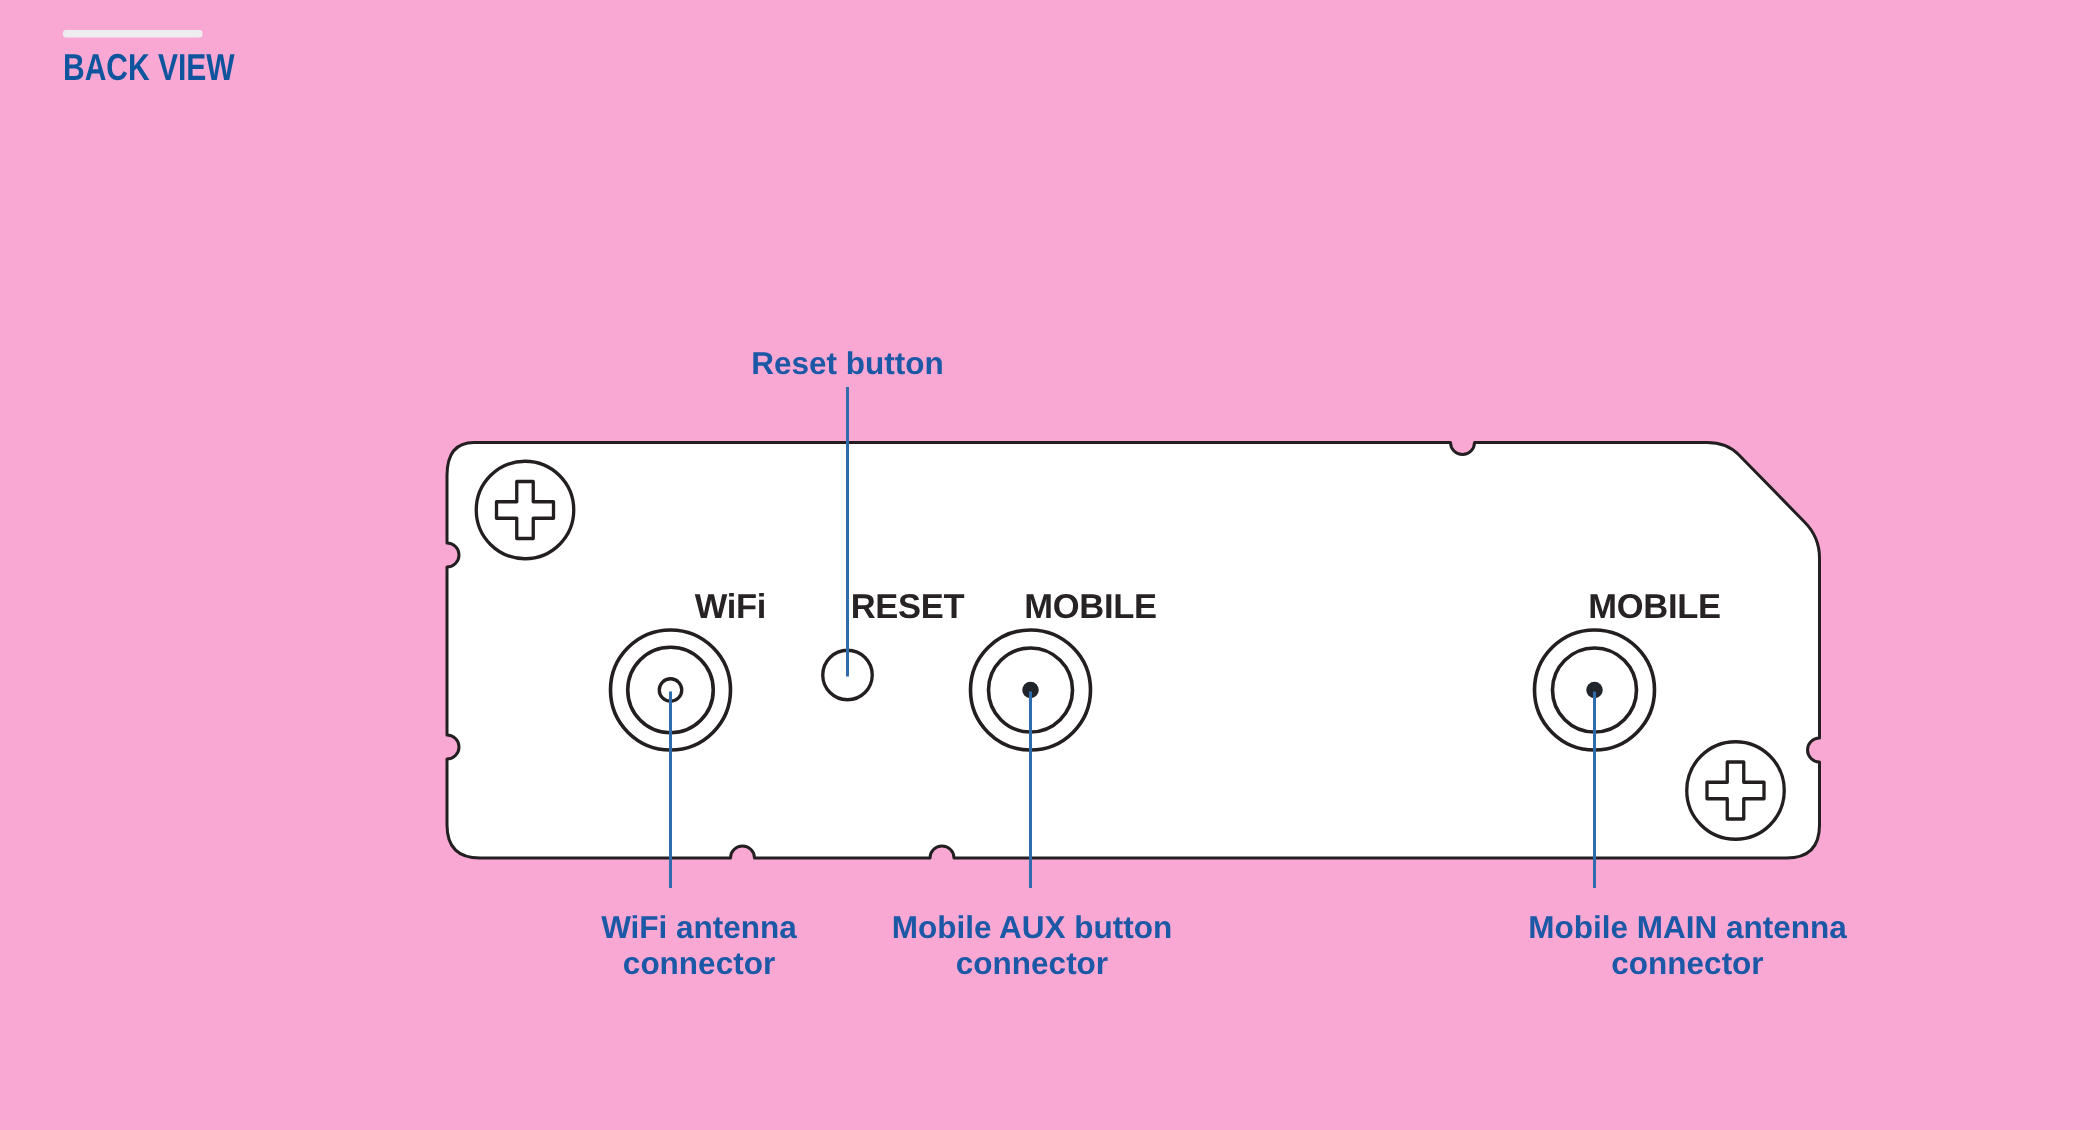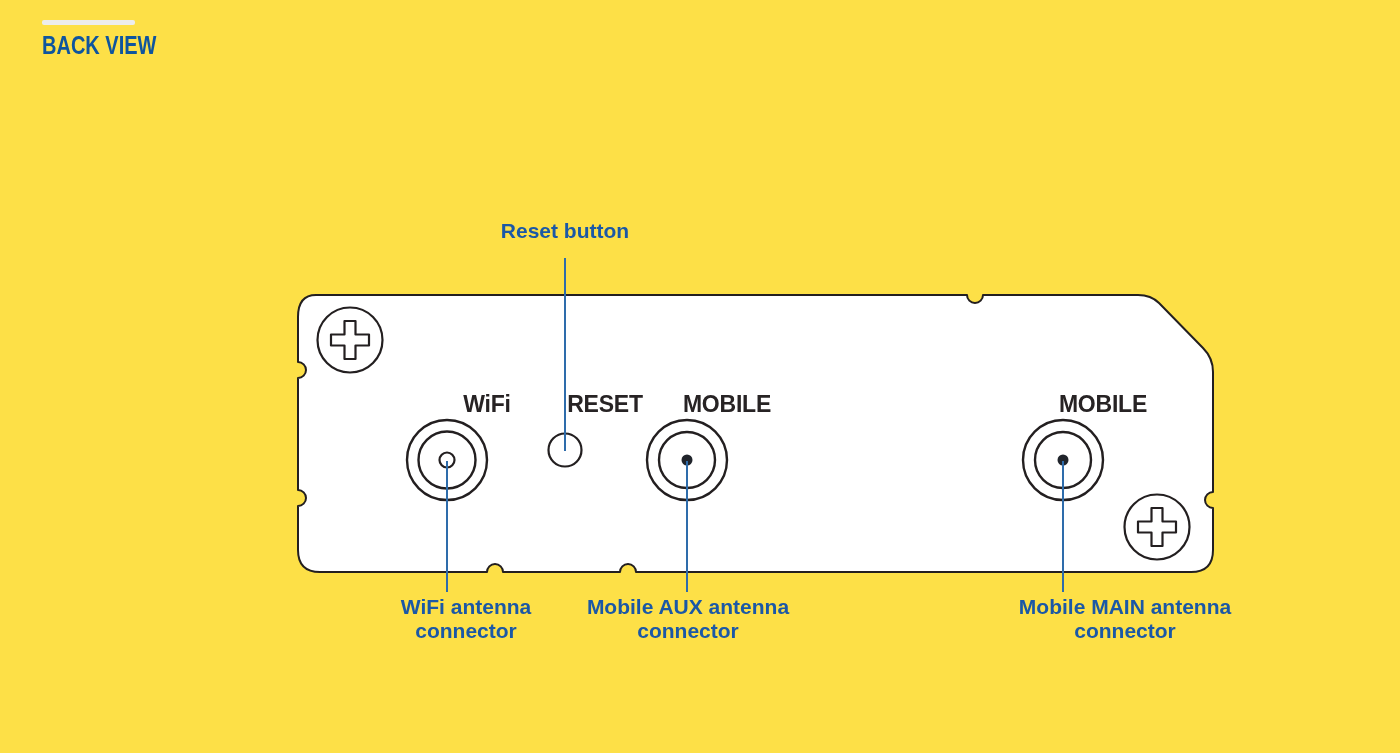--- a/index.html
+++ b/index.html
@@ -1,20 +1,20 @@
 <!DOCTYPE html>
 <html><head>
 <meta charset="utf-8">
 <style>
   html, body { margin: 0; padding: 0; background: #ffffff; }
   .canvas {
     position: relative;
     width: 1400px;
     height: 753px;
-    background: #fde047;
+    background: #f9a8d4;
     overflow: hidden;
     font-family: "Liberation Sans", sans-serif;
   }
 
   
   .tab-remnant {
     position: absolute;
     left: 42px; top: 20px;
     width: 93px; height: 5px;
     background: #ededed;
@@ -54,20 +54,21 @@
   .callout-label {
     position: absolute;
     transform: translateX(-50%);
     font-size: 21px;
     font-weight: 600;
     color: #1b58a6;
     text-align: center;
     line-height: 23.5px;
     white-space: nowrap;
     z-index: 2;
+    margin-top: 12px;
   }
   .callout-label.top { top: 219px; }
   .callout-label.bottom { top: 595px; }
 
   
   .callout-line {
     position: absolute;
     width: 2.5px;
     background: #2e6cab;
     z-index: 3;
@@ -138,21 +139,21 @@
   <div class="port-label" style="left:1063px">MOBILE</div>
 
   <div class="callout-label top" style="left:565px">Reset button</div>
 
   <div class="callout-label bottom" style="left:466px">
     <div>WiFi antenna</div>
     <div>connector</div>
   </div>
 
   <div class="callout-label bottom" style="left:688px">
-    <div>Mobile AUX antenna</div>
+    <div>Mobile AUX button</div>
     <div>connector</div>
   </div>
 
   <div class="callout-label bottom" style="left:1125px">
     <div>Mobile MAIN antenna</div>
     <div>connector</div>
   </div>
 
   <div class="callout-line" style="left:563.8px; top:258px; height:193px"></div>
   <div class="callout-line" style="left:445.8px; top:461px; height:131px"></div>

